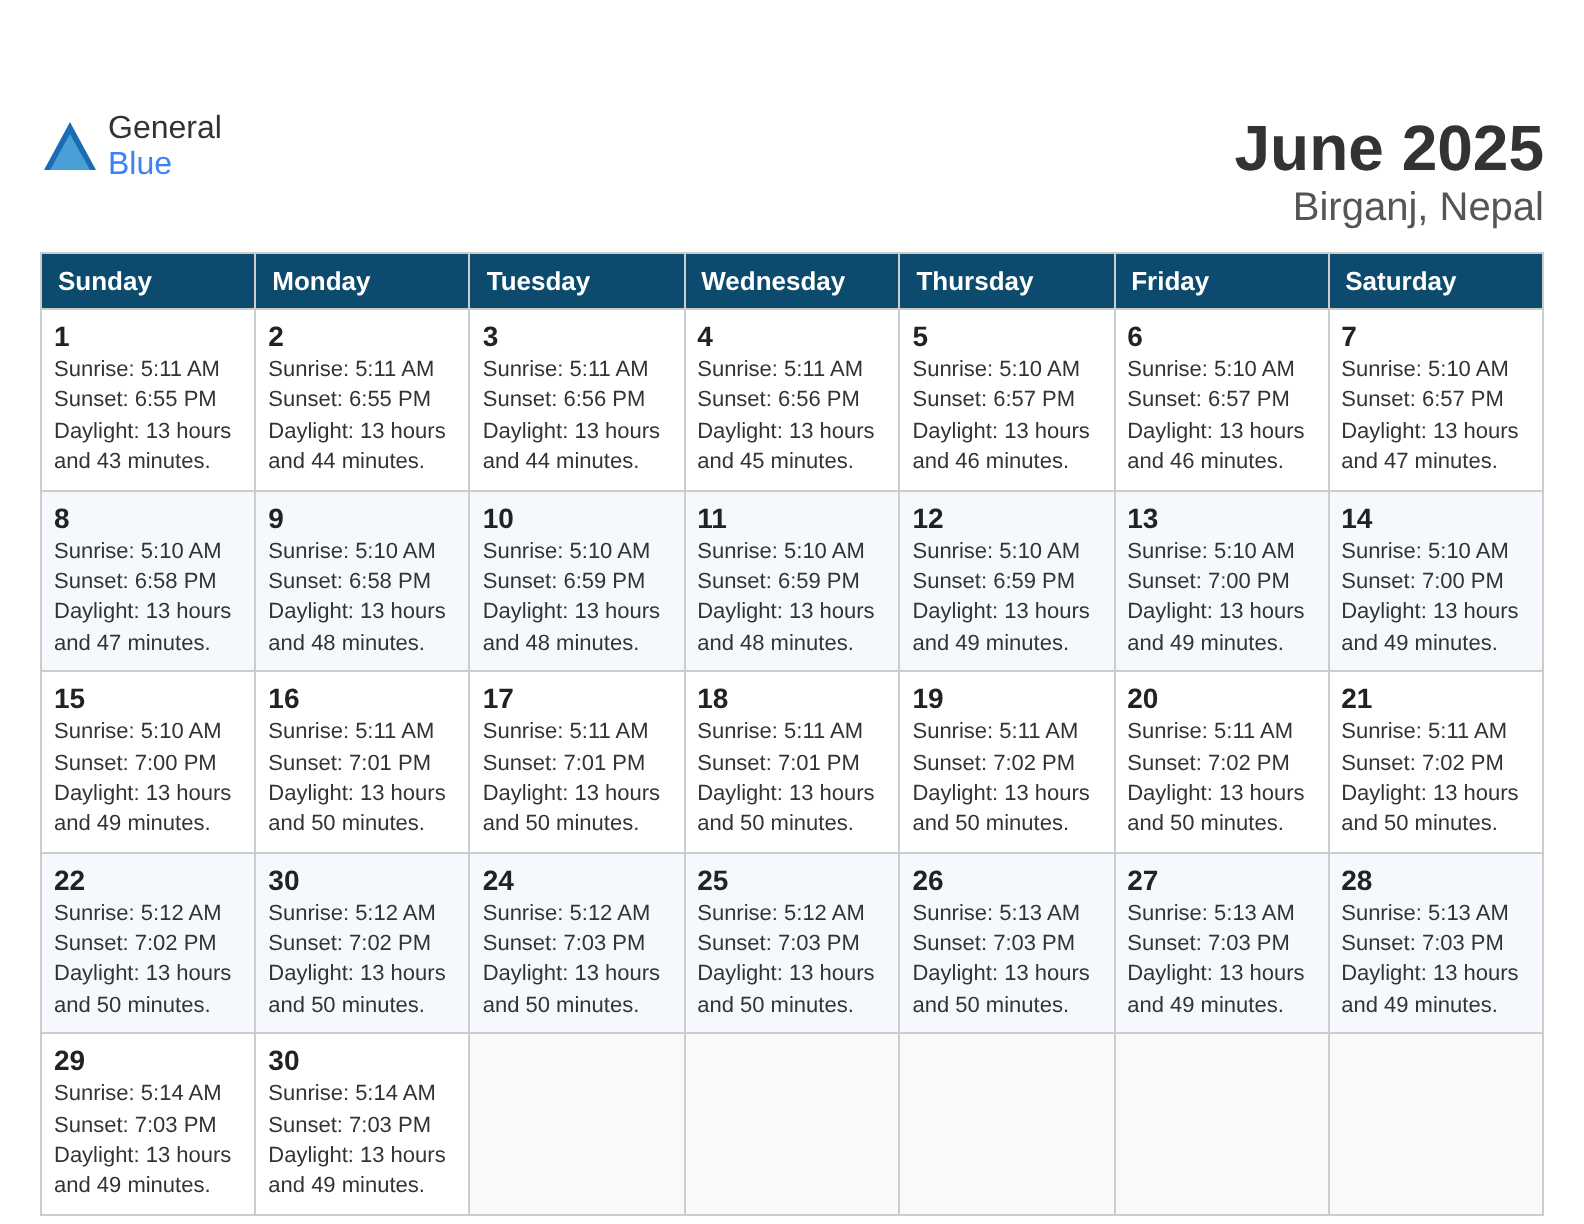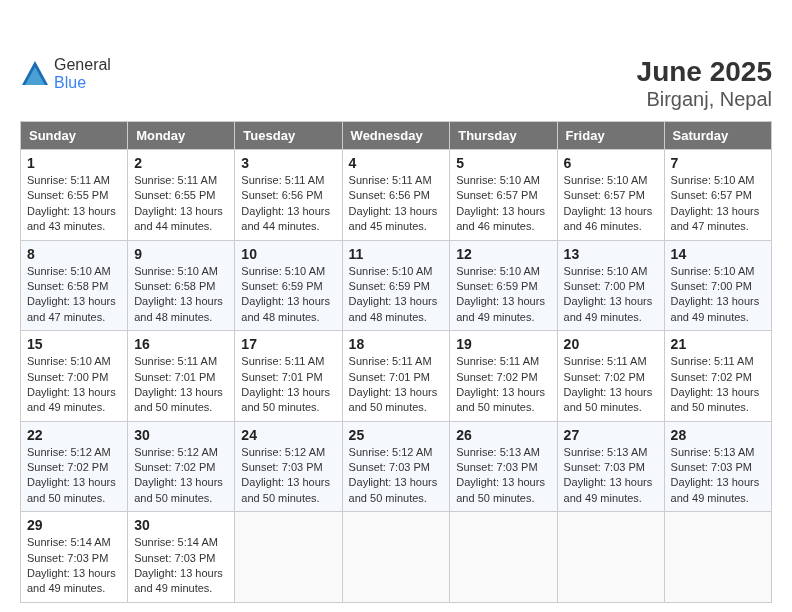--- a/index.html
+++ b/index.html
@@ -25,35 +25,35 @@
     .logo-blue { color: #3b82f6; }
     .logo-icon {
       width: 30px;
       height: 30px;
       margin-right: 4px;
     }
     .title-block {
       text-align: right;
     }
     .month-year {
-      font-size: 28px;
+      font-size: 32px;
       font-weight: bold;
       color: #333;
     }
     .location {
       font-size: 20px;
       color: #555;
     }
     .calendar {
       width: 100%;
       border-collapse: collapse;
       font-size: 11px;
     }
     .calendar th {
-      background-color: #737373;
+      background-color: #0c4a6e;
       color: white;
       text-align: left;
       padding: 6px 8px;
       font-size: 13px;
       font-weight: bold;
       border: 1px solid #ccc;
     }
     .calendar td {
       border: 1px solid #ccc;
       vertical-align: top;

